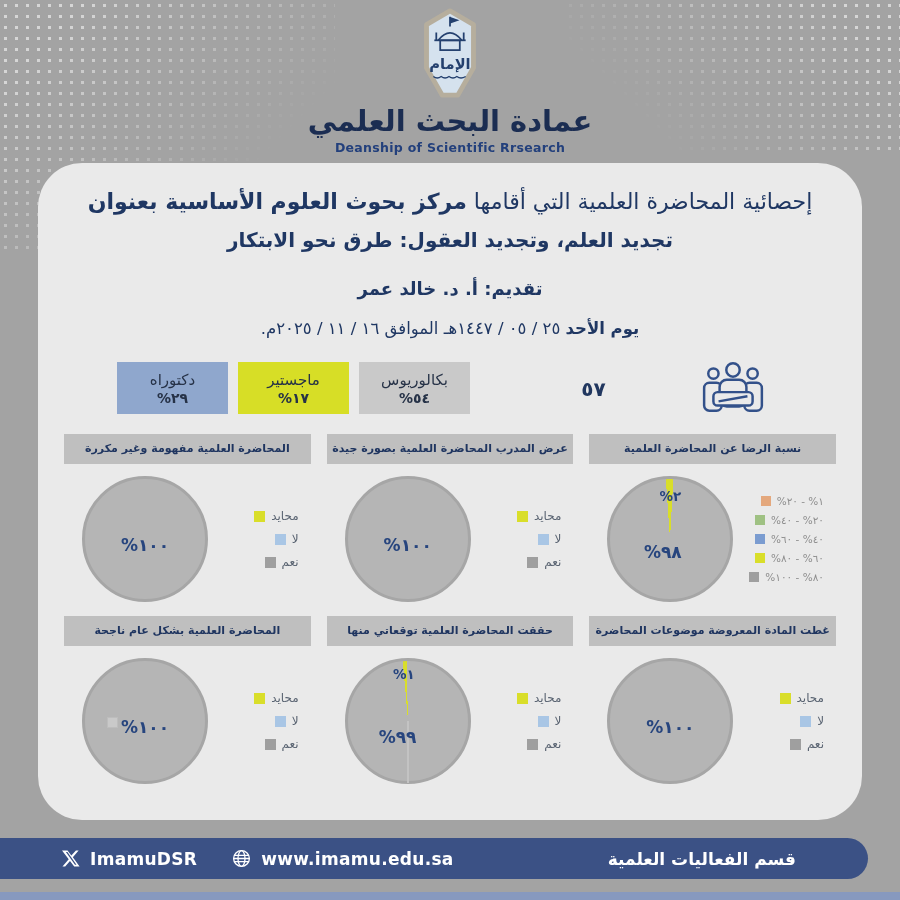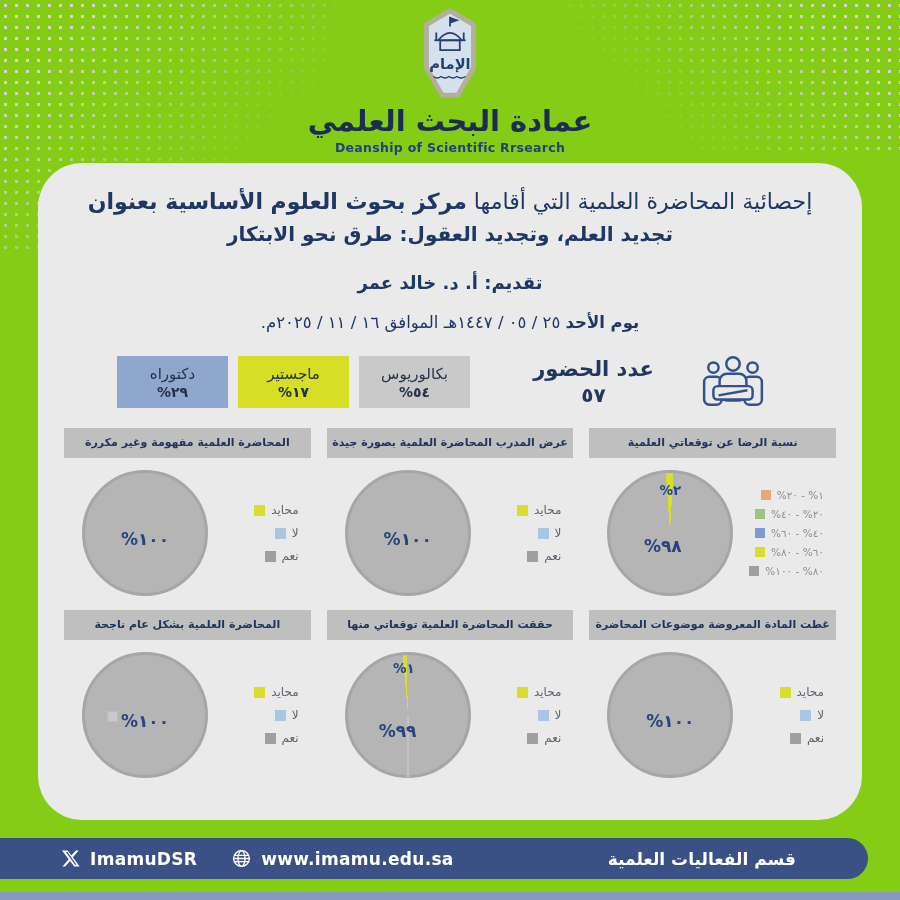--- a/index.html
+++ b/index.html
@@ -1,18 +1,18 @@
 <!DOCTYPE html>
 <html lang="ar" dir="rtl"><head>
 <meta charset="utf-8">
 <style>
   * { margin:0; padding:0; box-sizing:border-box; }
   html,body { width:900px; height:900px; }
   body { font-family:"DejaVu Sans", sans-serif; background:#fff; overflow:hidden; }
-  .page { position:relative; width:900px; height:900px; background:#84cc16; direction:rtl; }
+  .page { position:relative; width:900px; height:900px; background:#a3a3a3; direction:rtl; }
 
   
   .dots { position:absolute; pointer-events:none;
     background-image: radial-gradient(circle, #d6d6d6 1.6px, transparent 1.9px);
     background-size: 11px 11px; }
   .dots-tl { left:0; top:0; width:335px; height:255px;
     -webkit-mask-image: linear-gradient(135deg, #000 15%, transparent 72%);
             mask-image: linear-gradient(135deg, #000 15%, transparent 72%); }
   .dots-tr { right:0; top:0; width:335px; height:150px;
     -webkit-mask-image: linear-gradient(225deg, #000 15%, transparent 78%);
@@ -22,21 +22,21 @@
   .brand { position:absolute; top:8px; left:0; width:100%; text-align:center; }
   .brand .shield { display:block; margin:0 auto; }
   .calligraphy { margin-top:2px; font-size:29px; font-weight:bold; color:#1b2d52; letter-spacing:.5px; }
   .caption-en { margin-top:2px; font-size:12.5px; font-weight:bold; color:#23407c; letter-spacing:.3px; direction:ltr; }
 
   
   .panel { position:absolute; top:163px; left:38px; width:824px; height:657px;
     background:#eaeaea; border-radius:44px; padding:16px 14px 8px; }
   .title-line { text-align:center; margin-top:10px; font-size:22px; color:#1f3763; }
   .title-line .bold { font-weight:bold; }
-  .subtitle { text-align:center; margin-top:8px; font-size:20px; font-weight:bold; color:#1f3763; }
+  .subtitle { text-align:center; margin-top:14px; font-size:20px; font-weight:bold; color:#1f3763; }
   .presenter { text-align:center; margin-top:26px; font-size:18px; font-weight:bold; color:#1f3763; }
   .dateline { text-align:center; margin-top:20px; font-size:16.5px; color:#1f3763; }
   .dateline .bold { font-weight:bold; }
 
   
   .stats-row { margin-top:22px; display:flex; align-items:center; padding:0 82px 0 0; height:56px; }
   .attn-icon { flex:0 0 auto; width:66px; height:56px; }
   .attn-block { width:205px; text-align:center; margin-right:4px; }
   .attn-label { font-size:21px; font-weight:bold; color:#21375f; letter-spacing:1px; }
   .attn-value { font-size:20px; font-weight:bold; color:#21375f; margin-top:2px; }
@@ -133,41 +133,40 @@
           <circle cx="51" cy="12" r="5"></circle>
           <circle cx="32" cy="8.5" r="6.5"></circle>
           <rect x="4" y="21" width="17" height="27" rx="5"></rect>
           <rect x="43" y="21" width="17" height="27" rx="5"></rect>
           <rect x="19" y="18" width="26" height="26" rx="7" fill="#eaeaea"></rect>
           <rect x="13" y="30" width="38" height="13" rx="4" fill="#eaeaea"></rect>
           <path d="M18 39 L46 34"></path>
         </g>
       </svg>
       <div class="attn-block">
-        <div class="attn-label">عدد الحضور</div>
         <div class="attn-value">٥٧</div>
       </div>
       <div class="deg-box first" style="background-color: rgb(201, 201, 201);">
         <div class="deg-label">بكالوريوس</div>
         <div class="deg-value">٥٤%</div>
       </div>
       <div class="deg-box" style="background-color: rgb(215, 222, 38);">
         <div class="deg-label">ماجستير</div>
         <div class="deg-value">١٧%</div>
       </div>
       <div class="deg-box" style="background-color: rgb(143, 167, 205);">
         <div class="deg-label">دكتوراه</div>
         <div class="deg-value">٢٩%</div>
       </div>
     </div>
 
     <div class="grid">
 
       <div class="cell">
-        <div class="chart-title">نسبة الرضا عن توقعاتي العلمية</div>
+        <div class="chart-title">نسبة الرضا عن المحاضرة العلمية</div>
         <div class="chart-body">
           <div class="legend ranges">
             <div class="li">
                 <span class="lt">١% - ٢٠%</span>
                 <span class="sq" style="background-color: rgb(228, 168, 125);"></span>
               </div>
             <div class="li">
                 <span class="lt">٢٠% - ٤٠%</span>
                 <span class="sq" style="background-color: rgb(159, 193, 131);"></span>
               </div>

